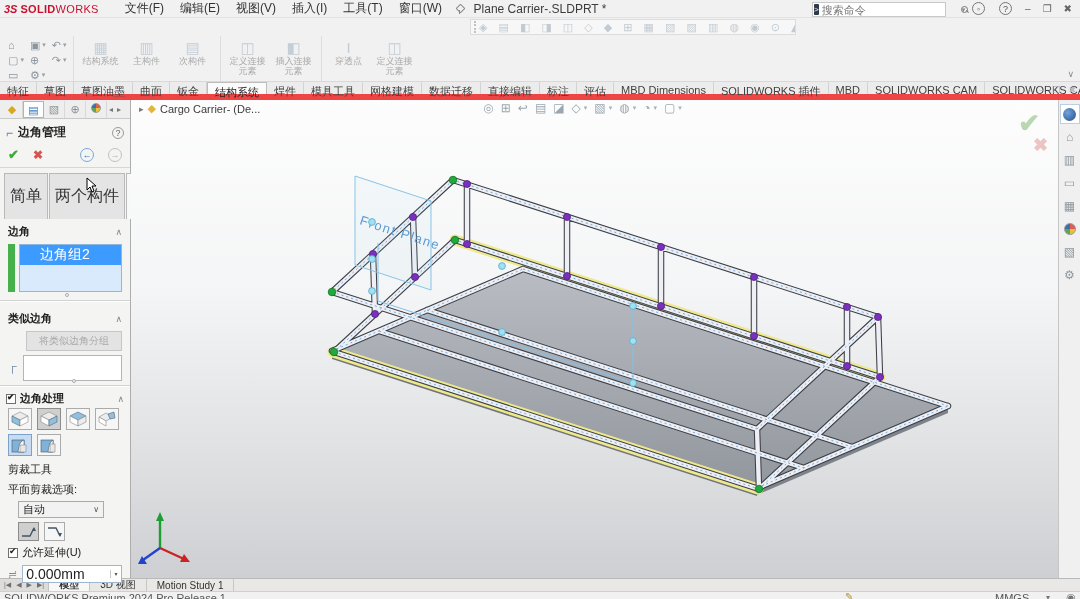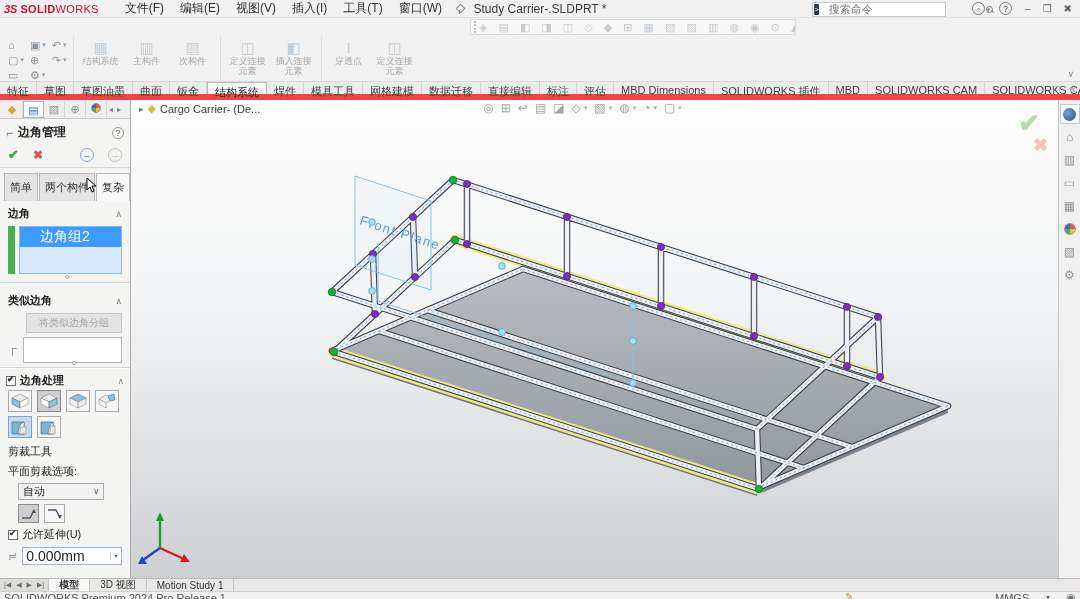--- a/index.html
+++ b/index.html
@@ -13,21 +13,21 @@
   .logo .solid { color:#c8102e; font-weight:bold; font-size:11px; letter-spacing:.3px; }
   .logo .works { color:#c8102e; font-size:11px; letter-spacing:.3px; }
   .menus { display:flex; margin-left:18px;align-items:flex-end; }
   .menus span { padding:0 8px; font-size:12px; color:#333; cursor:default; }
   .pin-icon { width:10px; height:10px; margin-left:4px; position:relative; }
   .pin-icon::before { content:""; position:absolute; left:3px; top:1px; width:5px; height:5px; border:1px solid #888; border-radius:1px; transform:rotate(45deg); }
   .pin-icon::after { content:""; position:absolute; left:5px; top:6px; width:1px; height:4px; background:#888; }
   .win-title { position:absolute; left:50%; transform:translateX(-50%); font-size:12px; color:#3c3c3c; white-space:nowrap; }
   .search-box { position:absolute; left:812px; top:2px; width:134px; height:15px; background:#fff; border:1px solid #c9c9c9; display:flex; align-items:center; }
   .search-mark { width:12px; height:11px; background:#2d3a4a; color:#fff; font-size:8px; line-height:11px; text-align:center; margin-left:1px; border-radius:1px; }
-  .search-box input { border:none; outline:none; flex:1; font-size:11px; color:#8a8a8a; padding:0 10px; background:transparent; font-family:Liberation Mono, monospace; }
+  .search-box input { border:none; outline:none; flex:1; font-size:11px; color:#8a8a8a; padding:0 3px; background:transparent; font-family:Liberation Serif, serif; }
   .magnifier { position:relative; width:10px; height:10px; margin-right:2px; }
   .magnifier::before { content:""; position:absolute; left:1px; top:1px; width:5px; height:5px; border:1px solid #777; border-radius:50%; }
   .magnifier::after { content:""; position:absolute; left:6px; top:6px; width:3px; height:1px; background:#777; transform:rotate(45deg); }
   .tb-ico { color:#666; font-size:10px; padding:0 6px; }
   .tb-right { position:absolute; right:2px; display:flex; align-items:center; }
   .circle-ico { width:13px; height:13px; border:1px solid #777; border-radius:50%; font-size:9px; line-height:12px; text-align:center; color:#555; margin:0 7px; }
 
   
   .strip { height:18px; position:relative; background:#f1f1f1; }
   .float-tb { position:absolute; left:470px; top:1px; width:326px; height:16px; background:#f7f7f7; border:1px solid #dcdcdc; display:flex; align-items:center; overflow:hidden; }
@@ -64,21 +64,21 @@
   .ph-ico { color:#8a6fb8; font-weight:bold; font-size:12px; margin-right:5px; }
   .phead b { font-size:12px; }
   .phelp { margin-left:auto; width:12px; height:12px; border:1px solid #9a9a9a; border-radius:50%; font-size:9px; line-height:11px; text-align:center; color:#666; }
   .pconfirm { display:flex; align-items:center; padding:3px 8px 5px 8px; gap:14px; border-bottom:1px solid #d6d6d6; }
   .ok { color:#3faa3c; font-size:13px; font-weight:bold; }
   .no { color:#d9534f; font-size:12px; font-weight:bold; }
   .nav-circ { width:14px; height:14px; border-radius:50%; border:1px solid #7da7d8; color:#3a7abf; font-size:9px; line-height:12px; text-align:center; }
   .nav-circ.dis { border-color:#c0c0c0; color:#b5b5b5; }
   .pconfirm .spacer { flex:1; }
   .modetabs { display:flex; padding:5px 4px 0 4px; gap:1px; position:relative; }
-  .mtab { padding:6px 5px; background:#e4e4e4; border:1px solid #b9b9b9; border-bottom:none; font-size:11px; color:#333; white-space:nowrap; }
+  .mtab { padding:12px 5px; background:#e4e4e4; border:1px solid #b9b9b9; border-bottom:none; font-size:16px; color:#333; white-space:nowrap; }
   .mtab.active { background:#f8f8f8; }
   .cursor-arrow { position:absolute; left:86px; top:9px; z-index:5; }
   .sect-h { display:flex; align-items:center; padding:5px 8px 3px 8px; font-weight:bold; color:#222; }
   .sect-h .caret { margin-left:auto; color:#888; font-size:9px; font-weight:normal; }
   .divider { border-top:1px solid #d2d2d2; border-bottom:1px solid #ffffff; margin:4px 0; }
   .listwrap { position:relative; margin:2px 8px 2px 8px; height:52px; }
   .greenbar { position:absolute; left:0; top:0; bottom:4px; width:7px; background:#46b14a; }
   .cornerlist { position:absolute; left:11px; right:0; top:0; bottom:4px; background:#d8eafb; border:1px solid #90b8dd; overflow:hidden; }
   .citem { background:#3d9bff; color:#fff; font-size:14px; padding:1px 20px; }
   .resize-dot { position:absolute; bottom:-1px; left:50%; width:4px; height:4px; border:1px solid #aaa; border-radius:50%; background:#f8f8f8; }
@@ -149,21 +149,21 @@
   </div>
   <div class="menus">
     <span>文件(F)</span>
     <span>编辑(E)</span>
     <span>视图(V)</span>
     <span>插入(I)</span>
     <span>工具(T)</span>
     <span>窗口(W)</span>
   </div>
   <span class="pin-icon"></span>
-  <span class="win-title">Study Carrier-.SLDPRT *</span>
+  <span class="win-title">Plane Carrier-.SLDPRT *</span>
   <div class="search-box">
     <span class="search-mark">&gt;</span>
     <input readonly="" placeholder="搜索命令" style="">
     <span class="magnifier"></span>
     <span style="font-size:7px;color:#888;margin-right:3px;">▾</span>
   </div>
   <div class="tb-right">
     <span class="circle-ico">◦</span>
     <span class="circle-ico">?</span>
     <span class="tb-ico">–</span>

